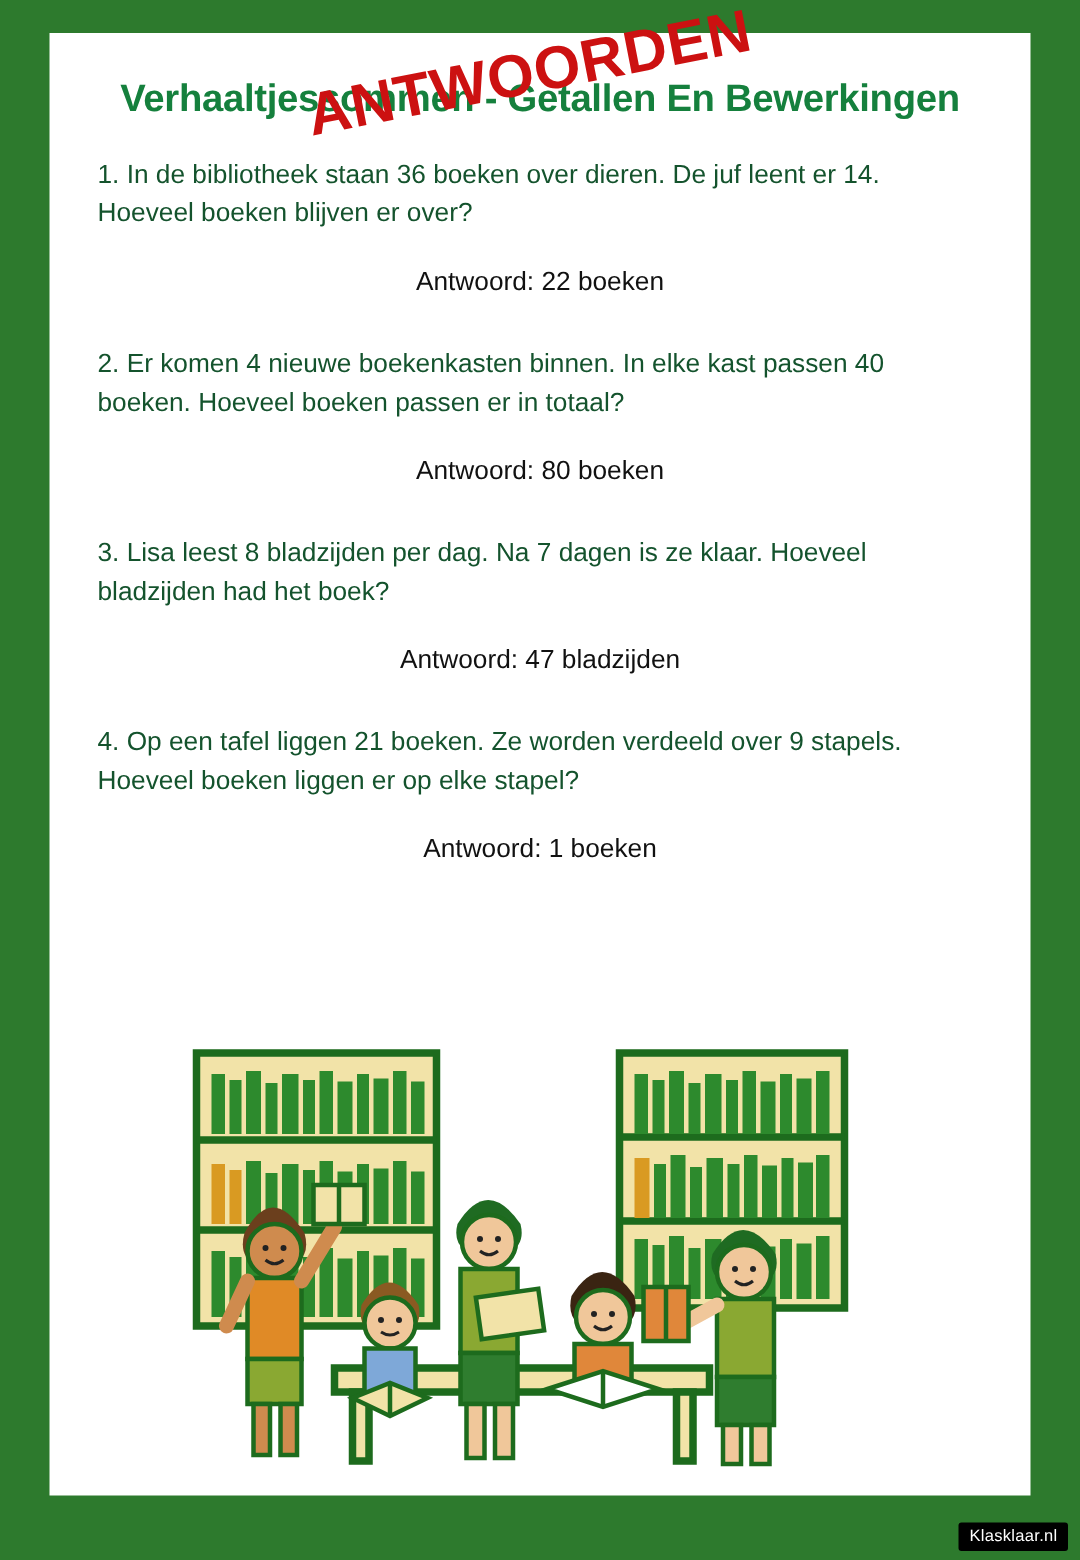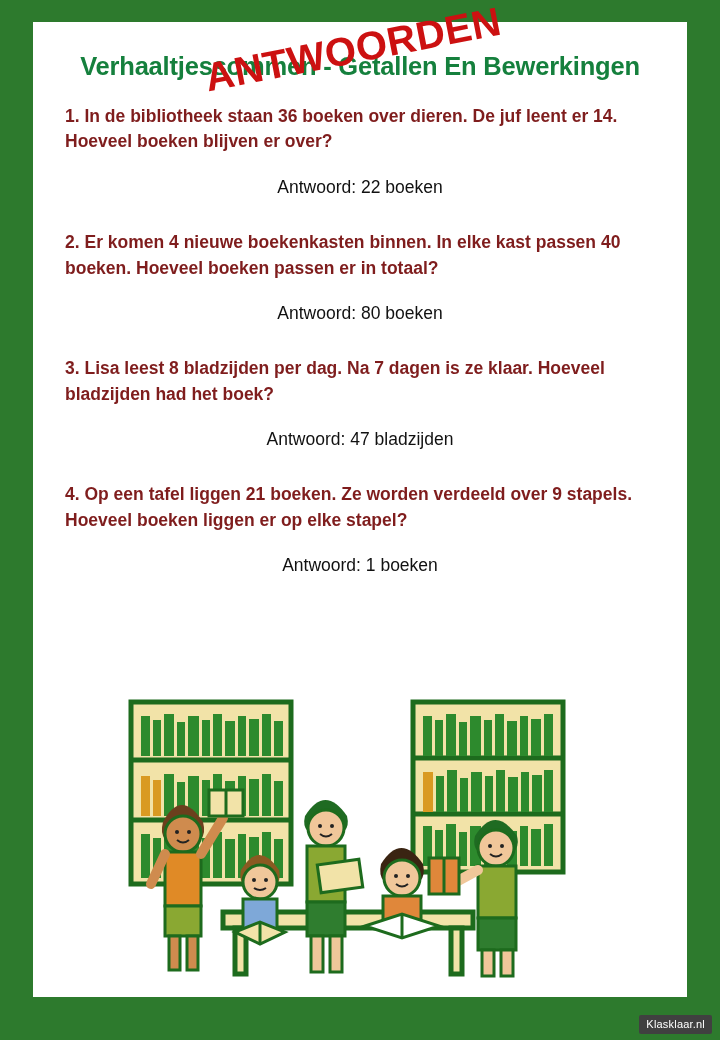--- a/index.html
+++ b/index.html
@@ -59,43 +59,42 @@
     left: 32px;
     top: 82px;
     width: 590px;
   }
   .qitem {
     margin-bottom: 0;
   }
   .qtext {
     font-size: 17.5px;
     line-height: 1.45;
-    color: #7f1d1d;
+    color: #14532d;
     margin: 0 0 20px 0;
-    font-weight: bold;
   }
   .atext {
     font-size: 17.5px;
     line-height: 1.45;
     color: #111111;
     margin: 0 0 30px 0;
     text-align: center;
   }
   .illus-wrap {
     position: absolute;
     left: 90px;
     top: 672px;
     width: 480px;
     height: 290px;
   }
   .credit {
     position: absolute;
     right: 8px;
     bottom: 6px;
-    background: #404040;
+    background: #000000;
     color: #ffffff;
     font-size: 11px;
     padding: 3px 7px 4px 7px;
     border-radius: 2px;
     letter-spacing: 0.2px;
   }
 </style>
 </head>
 <body>
 

